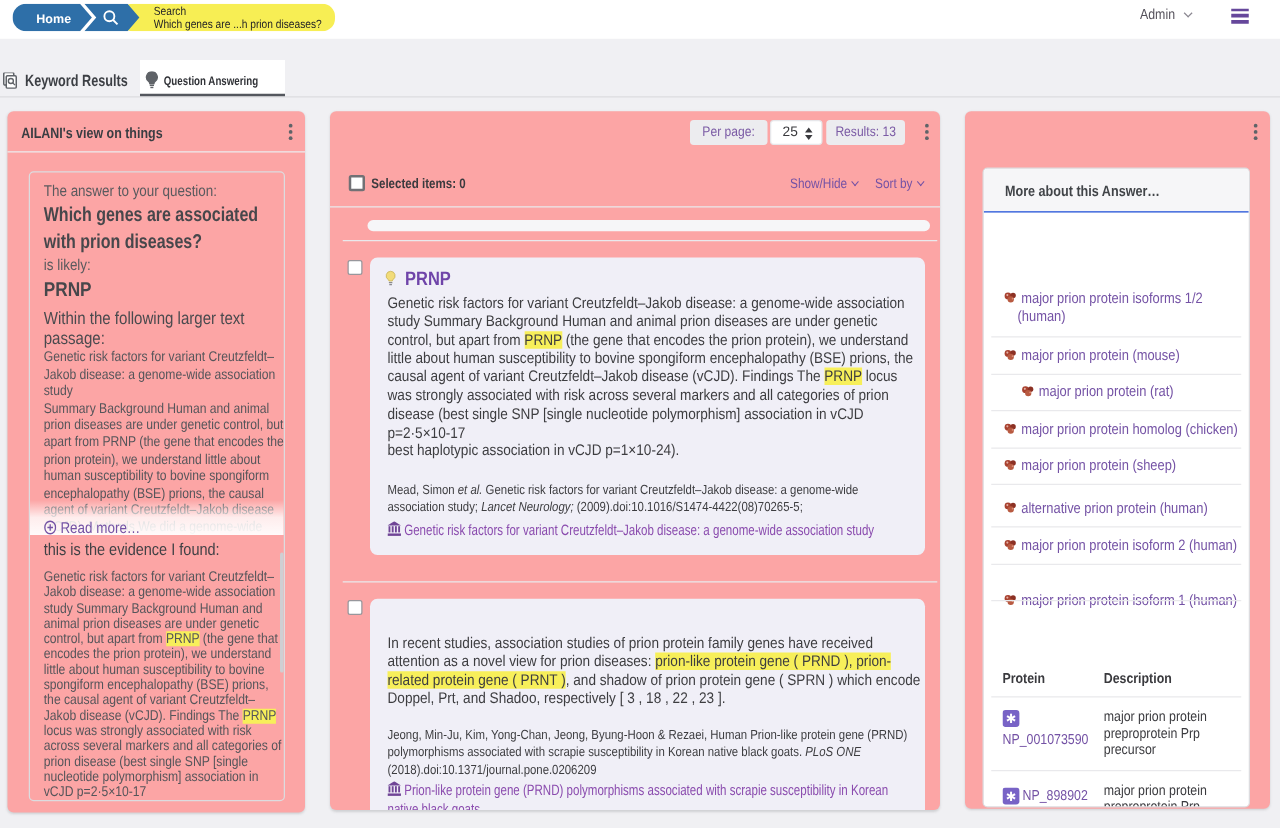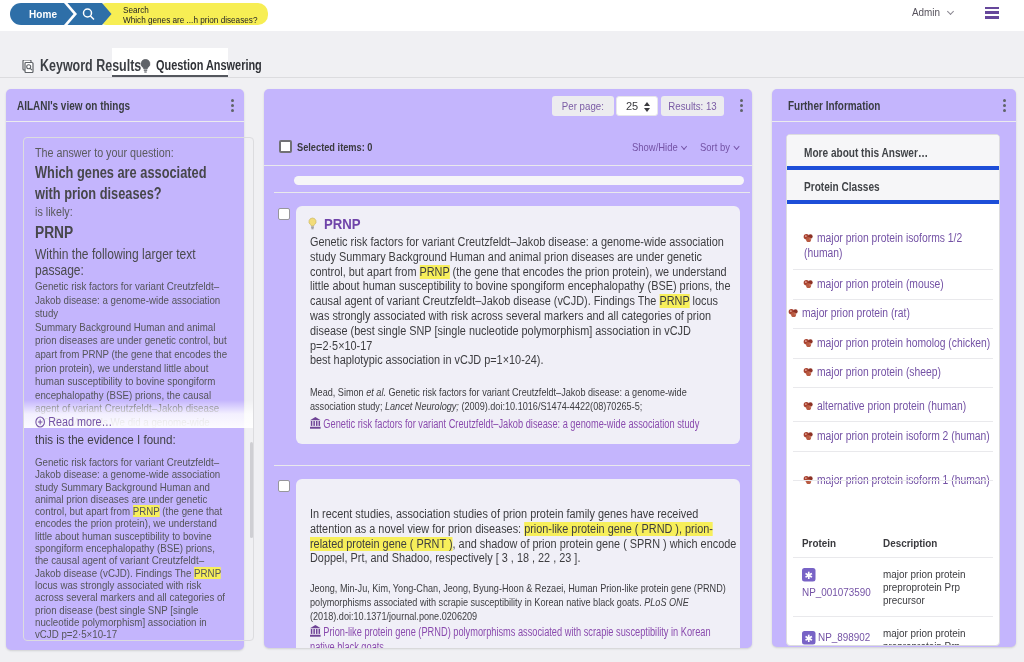--- a/index.html
+++ b/index.html
@@ -1,37 +1,37 @@
 <!DOCTYPE html>
 <html><head><meta charset="utf-8">
 <style>
 *{margin:0;padding:0;box-sizing:border-box}
 html,body{width:1024px;height:662px;overflow:hidden;background:#f0f0f3;font-family:"Liberation Sans",sans-serif}
 .abs{position:absolute}
-.card{position:absolute;background:#c4b5fd;border-radius:5px;box-shadow:0 1px 2px rgba(60,64,67,.18)}
+.card{position:absolute;background:#fca5a5;border-radius:5px;box-shadow:0 1px 2px rgba(60,64,67,.18)}
 .chead{position:absolute;left:0;top:0;right:0;height:33px;border-bottom:1px solid #ebebee;font-weight:bold;font-size:12px;color:#3a3d42}
 .chead b{position:absolute;left:16px;top:10px;transform:scaleX(.83);transform-origin:0 0;white-space:nowrap}
 .kebab{position:absolute;width:3px;height:13px}
 .kebab i{display:block;width:3px;height:3px;border-radius:50%;background:#5f6368;margin-bottom:2px}
 .hr{position:absolute;height:1px;background:#e9e9ec}
 .cb{position:absolute;width:13px;height:13px;border:2px solid #717175;border-radius:2px;background:#fff}
 .purple{color:#7452a5}
 .chip{position:absolute;height:20px;background:#ececef;border-radius:3px;color:#7b5ba5;font-size:11px;line-height:20px;text-align:center}
 .chip b{display:inline-block;font-weight:normal;transform:scaleX(.88);transform-origin:50% 0}
 .chev{display:inline-block;width:5px;height:5px;border-right:1.5px solid #7452a5;border-bottom:1.5px solid #7452a5;transform:rotate(45deg);vertical-align:2px;margin-left:5px}
 mark{background:#f7ef5a;color:inherit;padding:0}
 .sx{display:inline-block;transform:scaleX(.86);transform-origin:0 0;white-space:nowrap}
 .px{transform:scaleX(.86);transform-origin:0 0}
 .acard{position:absolute;background:#f0eff7;border-radius:6px}
 .atitle{font-size:15.5px;font-weight:bold;color:#6f44a9}
 .abody{font-size:12.3px;line-height:14.8px;color:#3d3d40;transform:scaleX(.885);transform-origin:0 0;white-space:nowrap}
 .acite{font-size:10.6px;line-height:14.2px;color:#3d3d40;transform:scaleX(.86);transform-origin:0 0;white-space:nowrap}
 .alink{font-size:12px;color:#8a4bae;transform:scaleX(.77);transform-origin:0 0;white-space:nowrap}
 .rlink{color:#7452a5}
-.gstrip{position:absolute;left:0;right:0;background:#f6f6f8;border-bottom:4px solid #1d4ed8;font-weight:bold;font-size:12px;color:#414448}
+.gstrip{position:absolute;left:0;right:0;background:#f6f6f8;border-bottom:1px solid #1d4ed8;font-weight:bold;font-size:12px;color:#414448}
 .gstrip b{position:absolute;left:17px;transform:scaleX(.84);transform-origin:0 0;white-space:nowrap}
 .ltxt{position:absolute;left:11px;transform:scaleX(.86);transform-origin:0 0;white-space:nowrap}
 </style></head>
 <body>
 
 <div class="abs" style="left:0;top:0;width:1024px;height:31px;background:#fff"></div>
 <svg class="abs" style="left:10px;top:3px" width="260" height="22" viewBox="0 0 260 22">
   <rect x="86" y="0" width="172" height="22" rx="10" fill="#f7ee54"></rect>
   <path d="M57.5 0 H92 L101.5 11 L92 22 H57.5 L67 11 Z" fill="#2e6fa8"></path>
   <path d="M11 0 H54 L63.5 11 L54 22 H11 A11 11 0 0 1 11 0 Z" fill="#2e6fa8"></path>
@@ -42,48 +42,48 @@
 <div class="abs" style="left:123px;top:4.5px;font-size:9.5px;line-height:10.5px;color:#232326;transform:scaleX(.86);transform-origin:0 0;white-space:nowrap">Search<br>Which genes are ...h prion diseases?</div>
 <div class="abs" style="left:912px;top:6px;font-size:11.5px;color:#56525c"><span class="sx">Admin</span> <span style="display:inline-block;width:5px;height:5px;border-right:1.4px solid #8a8790;border-bottom:1.4px solid #8a8790;transform:rotate(45deg);vertical-align:2px"></span></div>
 <div class="abs" style="left:985px;top:6.5px;width:14px">
   <div style="height:2.2px;background:#66479b;margin-bottom:2.8px"></div>
   <div style="height:2.2px;background:#66479b;margin-bottom:2.8px"></div>
   <div style="height:2.2px;background:#66479b"></div>
 </div>
 
 <div class="abs" style="left:0;top:77px;width:1024px;height:1px;background:#dcdcdf"></div>
 <div class="abs" style="left:112px;top:48px;width:116px;height:29px;background:#fff;border-bottom:2px solid #54575e"></div>
-<div class="abs" style="left:22px;top:57px;font-size:16px;font-weight:bold;color:#3c3f44">
+<div class="abs" style="left:2px;top:57px;font-size:13px;font-weight:bold;color:#3c3f44">
   <svg width="13" height="13" viewBox="0 0 13 13" style="vertical-align:-2px">
       <rect x="1" y="0" width="8" height="10" rx="1" fill="#fff" stroke="#5f6368" stroke-width="1.2"></rect>
       <rect x="3" y="2.5" width="8" height="10" rx="1" fill="#fff" stroke="#5f6368" stroke-width="1.2"></rect>
       <circle cx="6.7" cy="6.8" r="2" fill="none" stroke="#5f6368" stroke-width="1.1"></circle>
       <line x1="8.2" y1="8.3" x2="10" y2="10.1" stroke="#5f6368" stroke-width="1.1"></line>
     </svg>
   <span class="sx" style="transform:scaleX(.78);margin-left:1px">Keyword Results</span>
 </div>
-<div class="abs" style="left:140px;top:57px;font-size:14px;font-weight:bold;color:#303237">
+<div class="abs" style="left:116px;top:57px;font-size:10px;font-weight:bold;color:#303237">
   <svg width="11" height="14" viewBox="0 0 11 14" style="vertical-align:-3px">
       <path d="M5.5 0.5 a4.3 4.3 0 0 1 2.4 7.9 c-.5.4-.7.9-.7 1.4 h-3.4 c0-.5-.2-1-.7-1.4 A4.3 4.3 0 0 1 5.5 0.5 Z" fill="#5f6368" stroke="#5f6368" stroke-width="1"></path>
       <line x1="3.8" y1="11.2" x2="7.2" y2="11.2" stroke="#5f6368" stroke-width="1.2"></line>
       <line x1="4.3" y1="13" x2="6.7" y2="13" stroke="#5f6368" stroke-width="1.2"></line>
     </svg>
   <span class="sx" style="transform:scaleX(.78);margin-left:1px">Question Answering</span>
 </div>
 
 <div class="card" style="left:6px;top:89px;width:238px;height:561px">
   <div class="chead">
       <b style="left:11px">AILANI's view on things</b>
     </div>
   <div class="kebab" style="right:10px;top:10px">
       <i></i>
       <i></i>
       <i></i>
     </div>
-  <div class="abs" style="left:17px;top:48px;width:231px;height:504px;border:1px solid #dcdcdf;border-radius:4px;overflow:hidden">
+  <div class="abs" style="left:17px;top:48px;width:205px;height:504px;border:1px solid #dcdcdf;border-radius:4px;overflow:hidden">
     <div class="ltxt" style="top:8px;font-size:12.5px;color:#5a5a5e">The answer to your question:</div>
     <div class="ltxt" style="top:25px;font-size:16px;font-weight:bold;color:#47474b;line-height:20.5px;transform:scaleX(.8)">Which genes are associated<br>with prion diseases?</div>
     <div class="ltxt" style="top:67px;font-size:12.5px;color:#5a5a5e">is likely:</div>
     <div class="ltxt" style="top:86px;font-size:16px;font-weight:bold;color:#47474b">PRNP</div>
     <div class="ltxt" style="top:109px;font-size:14px;color:#4a4a4e;line-height:15.5px">Within the following larger text<br>passage:</div>
     <div class="ltxt" style="top:142px;font-size:11.3px;color:#55555a;line-height:13.6px">Genetic risk factors for variant Creutzfeldt–<br>Jakob disease: a genome-wide association<br>study<br>Summary Background Human and animal<br>prion diseases are under genetic control, but<br>apart from PRNP (the gene that encodes the<br>prion protein), we understand little about<br>human susceptibility to bovine spongiform<br>encephalopathy (BSE) prions, the causal<br>agent of variant Creutzfeldt–Jakob disease<br>(vCJD). Methods We did a genome-wide</div>
     <div class="abs" style="left:0;top:262px;width:100%;height:28px;background:linear-gradient(to bottom,rgba(255,255,255,0),rgba(255,255,255,.8) 50%,rgba(255,255,255,.95))"></div>
     <div class="ltxt purple" style="top:277px;font-size:12.5px"><svg width="12" height="12" viewBox="0 0 12 12" style="vertical-align:-2px">
           <circle cx="6" cy="6" r="5" fill="none" stroke="#7452a5" stroke-width="1.2"></circle>
           <line x1="6" y1="3.4" x2="6" y2="8.6" stroke="#7452a5" stroke-width="1.2"></line>
@@ -149,54 +149,48 @@
             <rect x="4.1" y="3.6" width="1.8" height="4.6" fill="#6f4496"></rect>
             <rect x="7.2" y="3.6" width="1.8" height="4.6" fill="#6f4496"></rect>
             <rect x="10.3" y="3.6" width="1.8" height="4.6" fill="#6f4496"></rect>
             <rect x="0" y="9" width="13" height="1.8" fill="#6f4496"></rect>
           </svg> Prion-like protein gene (PRND) polymorphisms associated with scrapie susceptibility in Korean<br>native black goats.</div>
     </div>
   </div>
 </div>
 
 <div class="card" style="left:772px;top:89px;width:244px;height:558px">
-  <div class="chead">
-      <b>Further Information</b>
-    </div>
   <div class="kebab" style="right:10px;top:10px">
       <i></i>
       <i></i>
       <i></i>
     </div>
   <div class="abs" style="left:14px;top:45px;width:214px;height:512px;border:1px solid #dcdcdf;border-radius:4px;overflow:hidden;background:#fff">
     <div class="gstrip" style="top:0;height:35px">
         <b style="top:11px">More about this Answer…</b>
       </div>
-    <div class="gstrip" style="top:35px;height:34px">
-        <b style="top:10px">Protein Classes</b>
-      </div>
     <div id="pclist">
     <div class="abs" style="left:16px;top:96px;font-size:12px;white-space:nowrap"><svg width="11" height="10" viewBox="0 0 13 11" style="vertical-align:-1px">
             <circle cx="4" cy="4" r="3.2" fill="#a8412f"></circle>
             <circle cx="8.8" cy="3.6" r="2.6" fill="#8c3124"></circle>
             <circle cx="6.6" cy="7.2" r="3" fill="#b85a41"></circle>
             <circle cx="3.4" cy="3.2" r="1" fill="#e4b0a4"></circle>
             <circle cx="8.4" cy="6.6" r=".9" fill="#d98c77"></circle>
           </svg> <span class="rlink sx">major prion protein isoforms 1/2</span></div>
-    <div class="abs" style="left:17px;top:110.5px;font-size:12px;white-space:nowrap"><span class="rlink sx">(human)</span></div>
+    <div class="abs" style="left:27px;top:110.5px;font-size:12px;white-space:nowrap"><span class="rlink sx">(human)</span></div>
     <div class="hr" style="left:6px;top:134px;width:200px"></div>
     <div class="abs" style="left:16px;top:141.5px;font-size:12px;white-space:nowrap"><svg width="11" height="10" viewBox="0 0 13 11" style="vertical-align:-1px">
             <circle cx="4" cy="4" r="3.2" fill="#a8412f"></circle>
             <circle cx="8.8" cy="3.6" r="2.6" fill="#8c3124"></circle>
             <circle cx="6.6" cy="7.2" r="3" fill="#b85a41"></circle>
             <circle cx="3.4" cy="3.2" r="1" fill="#e4b0a4"></circle>
             <circle cx="8.4" cy="6.6" r=".9" fill="#d98c77"></circle>
           </svg> <span class="rlink sx">major prion protein (mouse)</span></div>
     <div class="hr" style="left:6px;top:163.6px;width:200px"></div>
-    <div class="abs" style="left:1px;top:171.1px;font-size:12px;white-space:nowrap"><svg width="11" height="10" viewBox="0 0 13 11" style="vertical-align:-1px">
+    <div class="abs" style="left:30px;top:171.1px;font-size:12px;white-space:nowrap"><svg width="11" height="10" viewBox="0 0 13 11" style="vertical-align:-1px">
             <circle cx="4" cy="4" r="3.2" fill="#a8412f"></circle>
             <circle cx="8.8" cy="3.6" r="2.6" fill="#8c3124"></circle>
             <circle cx="6.6" cy="7.2" r="3" fill="#b85a41"></circle>
             <circle cx="3.4" cy="3.2" r="1" fill="#e4b0a4"></circle>
             <circle cx="8.4" cy="6.6" r=".9" fill="#d98c77"></circle>
           </svg> <span class="rlink sx">major prion protein (rat)</span></div>
     <div class="hr" style="left:6px;top:193.2px;width:200px"></div>
     <div class="abs" style="left:16px;top:200.7px;font-size:12px;white-space:nowrap"><svg width="11" height="10" viewBox="0 0 13 11" style="vertical-align:-1px">
             <circle cx="4" cy="4" r="3.2" fill="#a8412f"></circle>
             <circle cx="8.8" cy="3.6" r="2.6" fill="#8c3124"></circle>

